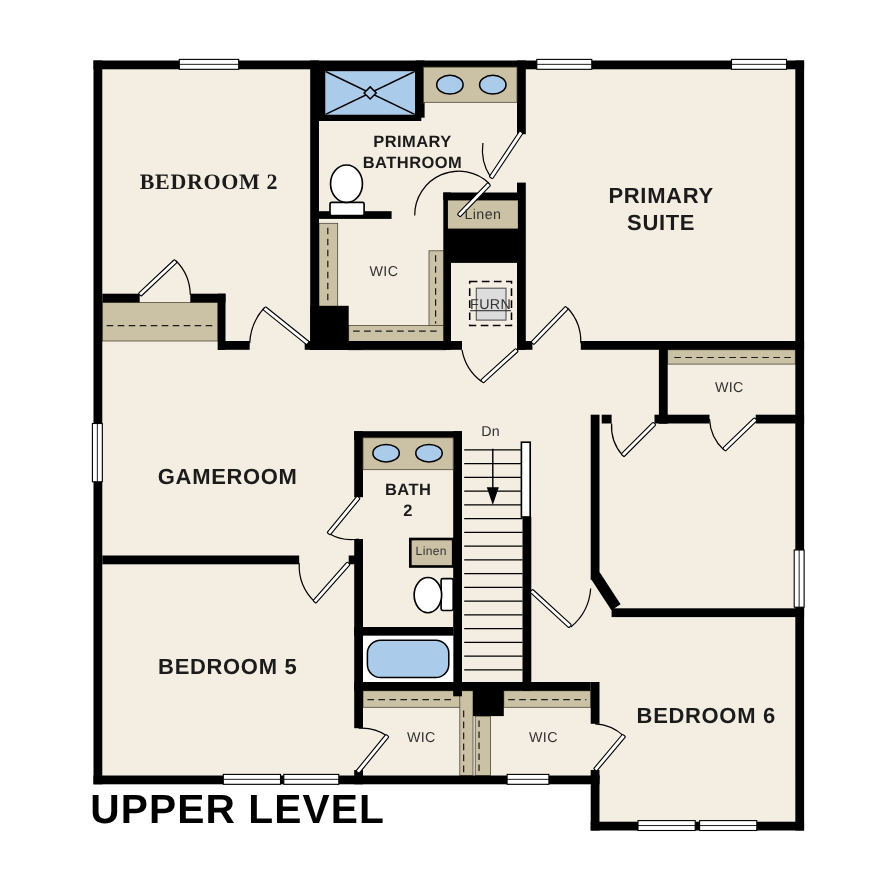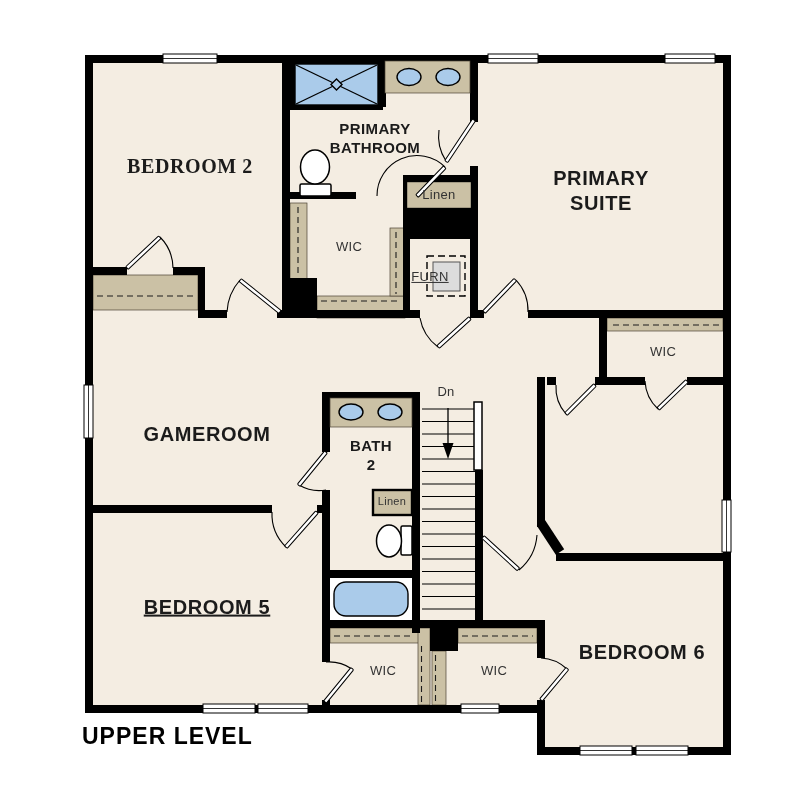--- a/index.html
+++ b/index.html
@@ -27,21 +27,21 @@
     position:absolute;transform:translate(-50%,-50%);
     white-space:pre-line;text-align:center;line-height:1.24;
     color:var(--c-room_label,#1b1b1b);
   }
   .room-lbl{font-weight:bold;font-size:20px;letter-spacing:0.6px;}
   .room-lbl.sm{font-size:15px;letter-spacing:0.4px;}
   .small-lbl{font-weight:normal;font-size:13px;letter-spacing:0.3px;color:var(--c-small_label,#333333);}
   .small-lbl.xs{font-size:11px;}
   .title-lbl{
     position:absolute;transform:translate(0,-50%);
-    font-weight:bold;font-size:23px;letter-spacing:1px;color:#000;
+    font-weight:bold;font-size:37px;letter-spacing:1px;color:#000;
   }
 </style>
 </head>
 <body>
 
 <div class="plan">
 
   <svg width="810" height="810" viewBox="0 0 810 810">
 
     <g>
@@ -273,26 +273,26 @@
   </svg>
 
   <div class="lbl room-lbl" style="left:190px;top:166px;font-family:Liberation Serif, serif;">BEDROOM 2</div>
   <div class="lbl room-lbl sm" style="left:375px;top:139px;">PRIMARY
 BATHROOM</div>
   <div class="lbl room-lbl" style="left:601px;top:191px;">PRIMARY
 SUITE</div>
   <div class="lbl room-lbl" style="left:207px;top:410px;margin-top:24px;">GAMEROOM</div>
   <div class="lbl room-lbl sm" style="left:371px;top:456px;">BATH
 2</div>
-  <div class="lbl room-lbl" style="left:207px;top:607px;text-decoration:underline;">BEDROOM 5</div>
+  <div class="lbl room-lbl" style="left:207px;top:607px;">BEDROOM 5</div>
   <div class="lbl room-lbl" style="left:642px;top:652px;">BEDROOM 6</div>
 
   <div class="lbl small-lbl" style="left:439px;top:195px;">Linen</div>
   <div class="lbl small-lbl" style="left:349px;top:247px;">WIC</div>
-  <div class="lbl small-lbl" style="left:430px;top:277px;text-decoration:underline;">FURN</div>
+  <div class="lbl small-lbl" style="left:446px;top:277px;text-decoration:underline;">FURN</div>
   <div class="lbl small-lbl" style="left:663px;top:352px;">WIC</div>
   <div class="lbl small-lbl xs" style="left:392px;top:502px;">Linen</div>
   <div class="lbl small-lbl" style="left:383px;top:671px;">WIC</div>
   <div class="lbl small-lbl" style="left:494px;top:671px;">WIC</div>
 
   <div class="lbl small-lbl" style="left:446px;top:376px;margin-top:16px;">Dn</div>
 
   <div class="title-lbl" style="left:82px;top:736px;">UPPER LEVEL</div>
 
 </div>

